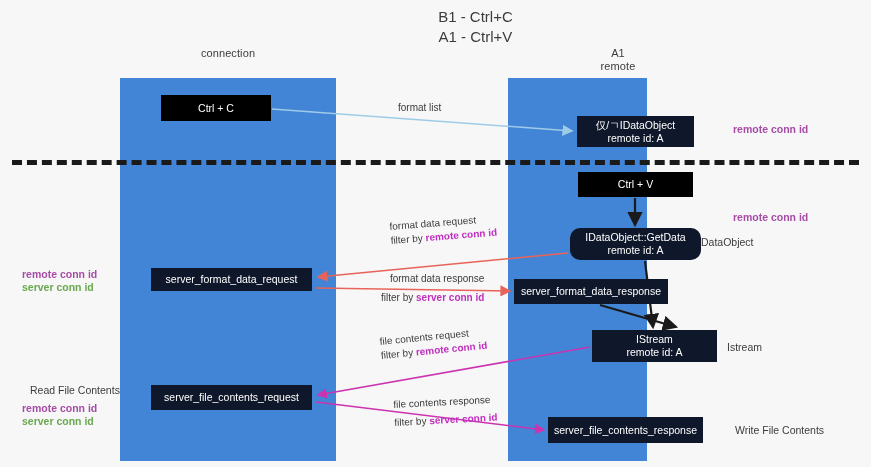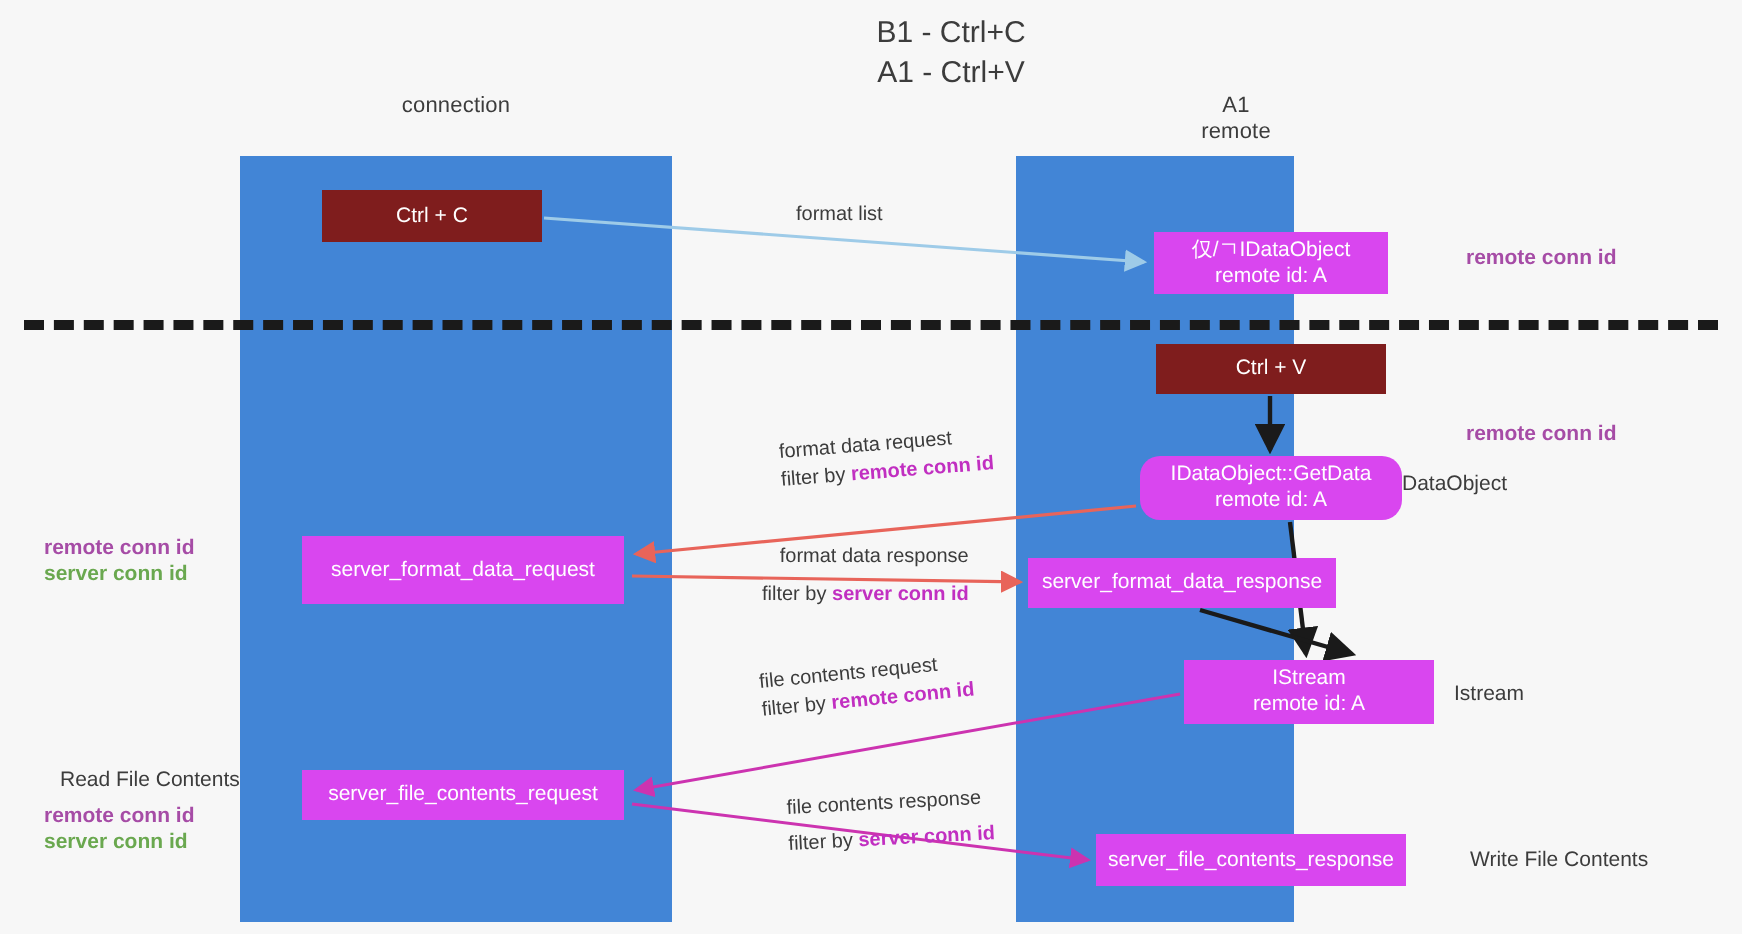--- a/index.html
+++ b/index.html
@@ -61,31 +61,31 @@
     align-items: center;
     justify-content: center;
     color: #ffffff;
     font-size: 10.5px;
     line-height: 13px;
     text-align: center;
     box-sizing: border-box;
     padding: 2px 4px;
     white-space: nowrap;
   }
-  .node.green  { background: #7f1d1d; }
+  .node.green  { background: #000000; }
   .node.orange { background: #fbb košer; }
-  .node.orange { background: #d946ef; }
+  .node.orange { background: #0f172a; }
 
   
   #n-ctrlc       { left: 161px; top: 95px;  width: 110px; height: 26px; }
   #n-idataobject { left: 577px; top: 116px; width: 117px; height: 31px; }
   
   #n-ctrlv       { left: 578px; top: 172px; width: 115px; height: 25px; }
   #n-getdata     { left: 570px; top: 228px; width: 131px; height: 32px; border-radius: 10px; }
-  #n-sfdreq      { left: 151px; top: 268px; width: 161px; height: 34px; }
+  #n-sfdreq      { left: 151px; top: 268px; width: 161px; height: 23px; }
   #n-sfdres      { left: 514px; top: 279px; width: 154px; height: 25px; }
   
   #n-istream     { left: 592px; top: 330px; width: 125px; height: 32px; }
   #n-sfcreq      { left: 151px; top: 385px; width: 161px; height: 25px; }
   #n-sfcres      { left: 548px; top: 417px; width: 155px; height: 26px; }
 
   
   .side-note {
     position: absolute;
     font-size: 10.5px;

